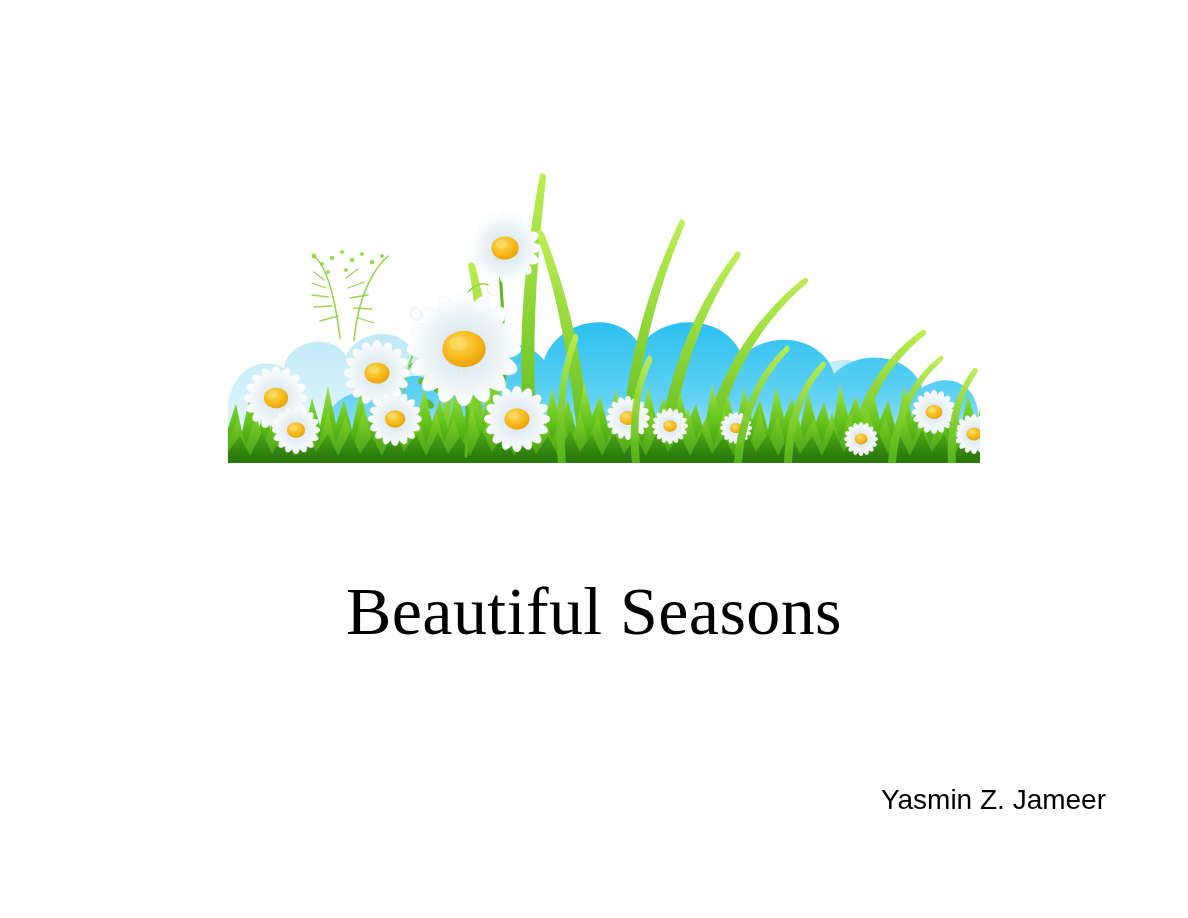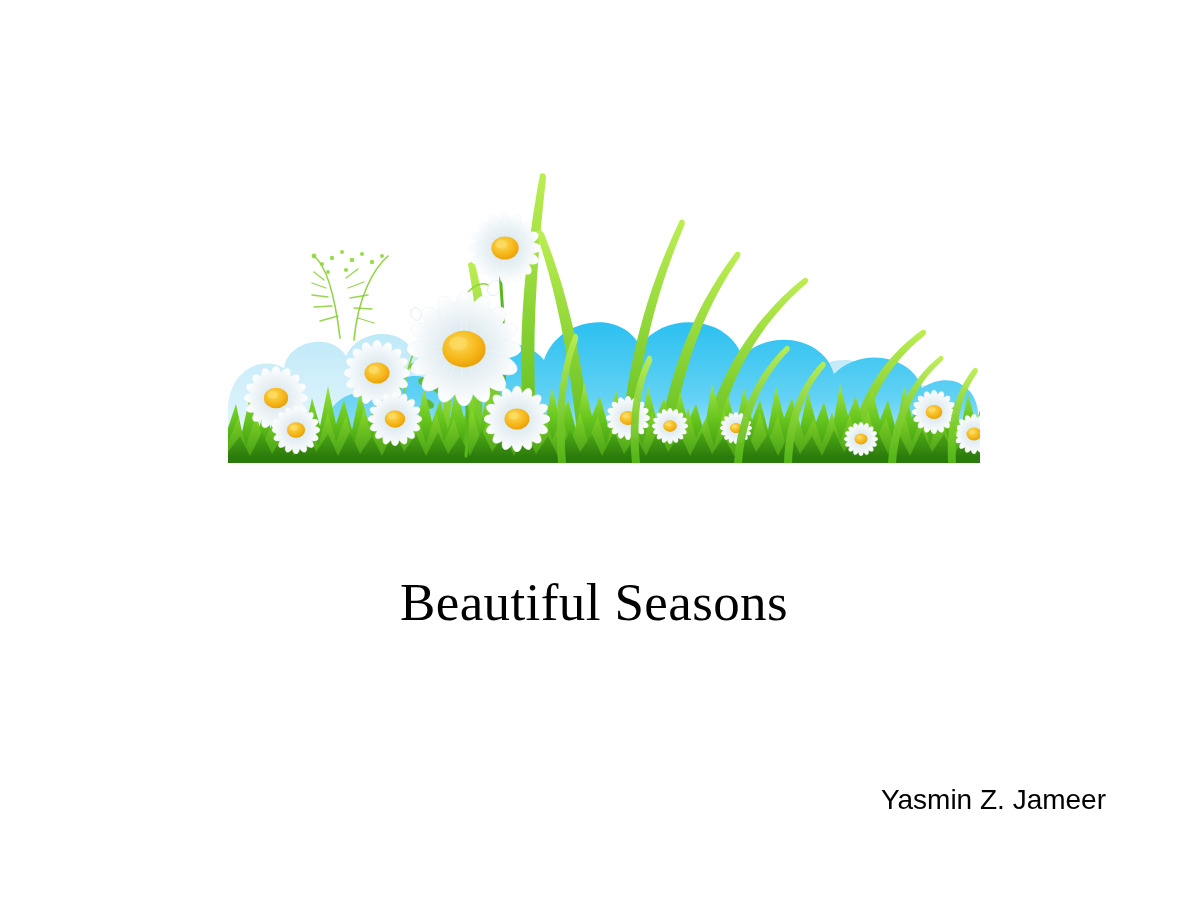--- a/index.html
+++ b/index.html
@@ -41,21 +41,21 @@
   #title-block {
     position: absolute;
     left: 0;
     top: 572px;
     width: 1188px;
     text-align: center;
   }
   #slide-title {
     display: inline-block;
     font-family: "Liberation Serif", "DejaVu Serif", serif;
-    font-size: 53px;
+    font-size: 68px;
     font-weight: 400;
     color: #000000;
     letter-spacing: 0.4px;
     line-height: 1.15;
     white-space: nowrap;
   }
 
   
   #author-block {
     position: absolute;

